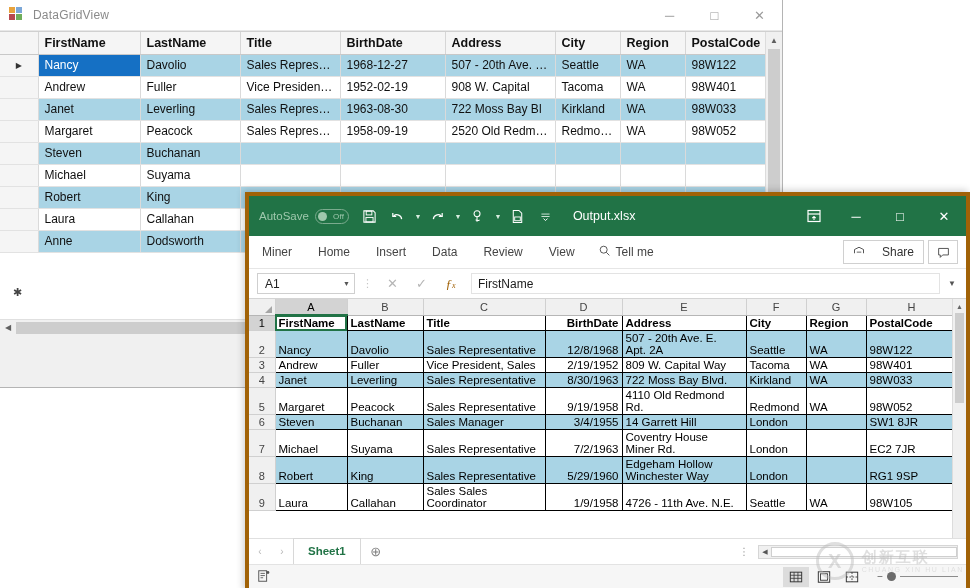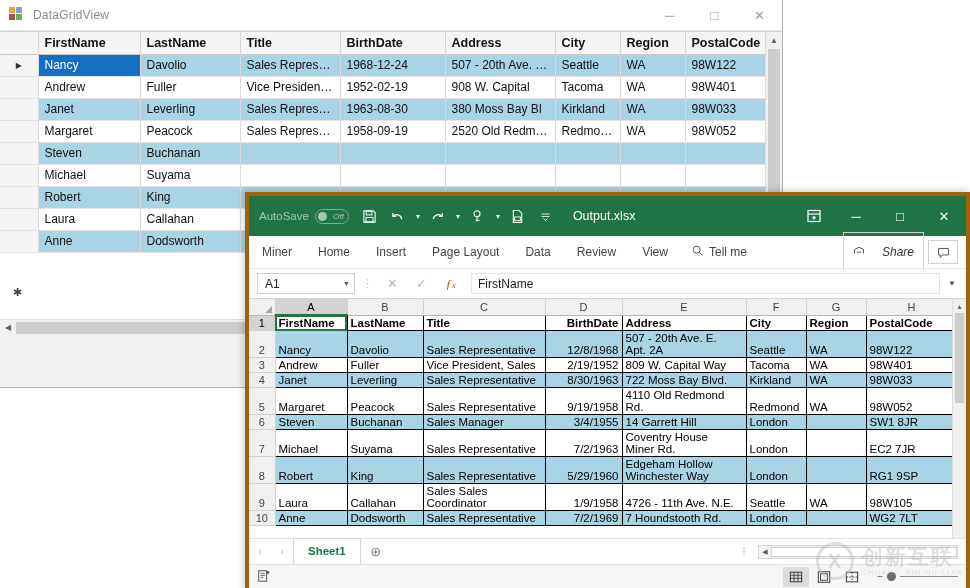--- a/index.html
+++ b/index.html
@@ -195,24 +195,23 @@
     border-bottom:1px solid #e6e6e6;
     font-size:12px; color:#444;
   }
   .xl-tab {
     padding: 0 13px; height:33px; line-height:33px; cursor:pointer;
     white-space:nowrap;
   }
   #xl-tellme { display:flex; align-items:center; gap:5px; padding-left:10px; color:#444; }
   #xl-share {
     margin-left:auto; margin-right:4px;
-    border:1px solid #d0d0d0; height:40px; padding:0 9px;
+    border:1px solid #d0d0d0; height:24px; padding:0 9px;
     display:flex; align-items:center; gap:17px; font-size:12px;
     color:#333;
-    font-style:italic;
   }
   #xl-comments {
     margin-right:8px; border:1px solid #d0d0d0; height:24px; width:30px;
     display:flex;align-items:center;justify-content:center;
   }
 
   #xl-formulabar {
     height:30px; flex:none; background:#fff;
     display:flex; align-items:center; padding:0 6px 0 8px; gap:4px;
     border-bottom:1px solid #d4d4d4;
@@ -328,21 +327,21 @@
     width:38px; height:38px; border-radius:50%;
     border:3px solid #b9b9b9; position:relative;
   }
   #wm-mark:after {
     content:"X"; position:absolute; left:0; right:0; top:50%;
     transform:translateY(-50%); text-align:center;
     font-size:20px; font-weight:bold; color:#b9b9b9;
     font-family:"Liberation Sans",sans-serif;
   }
   #wm-text { display:flex; flex-direction:column; }
-  #wm-cn { font-size:21px; font-weight:bold; color:#b9b9b9; letter-spacing:2px; line-height:1; }
+  #wm-cn { font-size:15px; font-weight:bold; color:#b9b9b9; letter-spacing:2px; line-height:1; }
   #wm-py { font-size:7px; color:#c4c4c4; letter-spacing:1.6px; margin-top:2px; }
 </style>
 </head>
 <body>
 
 <div id="dgv-window">
 
   <div id="dgv-titlebar">
     <div id="dgv-appicon">
       <span class="q q1"></span>
@@ -384,21 +383,21 @@
           <th>Region</th>
           <th>PostalCode</th>
         </tr>
       </thead>
       <tbody id="dgv-body">
           <tr class="alt">
             <td class="rowhdr" style="font-size: 8px;">▶</td>
             <td class="sel-cell">Nancy</td>
             <td>Davolio</td>
             <td>Sales Represent...</td>
-            <td>1968-12-24</td>
+            <td>1968-12-27</td>
             <td>507 - 20th Ave. E...</td>
             <td>Seattle</td>
             <td>WA</td>
             <td>98W122</td>
           </tr>
           <tr class="norm">
             <td class="rowhdr"></td>
             <td>Andrew</td>
             <td>Fuller</td>
             <td>Vice President, S...</td>
@@ -407,21 +406,21 @@
             <td>Tacoma</td>
             <td>WA</td>
             <td>98W401</td>
           </tr>
           <tr class="alt">
             <td class="rowhdr"></td>
             <td>Janet</td>
             <td>Leverling</td>
             <td>Sales Represent...</td>
             <td>1963-08-30</td>
-            <td>380 Moss Bay Bl</td>
+            <td>722 Moss Bay Bl</td>
             <td>Kirkland</td>
             <td>WA</td>
             <td>98W033</td>
           </tr>
           <tr class="norm">
             <td class="rowhdr"></td>
             <td>Margaret</td>
             <td>Peacock</td>
             <td>Sales Represent...</td>
             <td>1958-09-19</td>
@@ -575,21 +574,20 @@
       <div class="xl-wc">─</div>
       <div class="xl-wc">□</div>
       <div class="xl-wc close">✕</div>
     </div>
   </div>
 
   <div id="xl-ribbon">
     <div class="xl-tab">Miner</div>
     <div class="xl-tab">Home</div>
     <div class="xl-tab">Insert</div>
-    <div class="xl-tab">Page Layout</div>
     <div class="xl-tab">Data</div>
     <div class="xl-tab">Review</div>
     <div class="xl-tab">View</div>
     <div id="xl-tellme">
       <span>
         <svg width="13" height="13" viewBox="0 0 16 16">
             <circle cx="7" cy="7" r="4.3" fill="none" stroke="#555" stroke-width="1.2"></circle>
             <path d="M10.2 10.2L14 14" stroke="#555" stroke-width="1.2"></path>
           </svg>
       </span>
@@ -745,31 +743,20 @@
             <td class="rowh">9</td>
             <td class="cell">Laura</td>
             <td class="cell">Callahan</td>
             <td class="cell">Sales Sales Coordinator</td>
             <td class="cell num">1/9/1958</td>
             <td class="cell">4726 - 11th Ave. N.E.</td>
             <td class="cell">Seattle</td>
             <td class="cell">WA</td>
             <td class="cell">98W105</td>
           </tr>
-          <tr class="blue">
-            <td class="rowh">10</td>
-            <td class="cell">Anne</td>
-            <td class="cell">Dodsworth</td>
-            <td class="cell">Sales Representative</td>
-            <td class="cell num">7/2/1969</td>
-            <td class="cell">7 Houndstooth Rd.</td>
-            <td class="cell">London</td>
-            <td class="cell"></td>
-            <td class="cell">WG2 7LT</td>
-          </tr>
         </tbody>
     </table>
 
     <div id="xl-vscroll">
       <div class="va">▲</div>
       <div class="vthumb"></div>
     </div>
   </div>
 
   <div id="xl-sheetbar">

